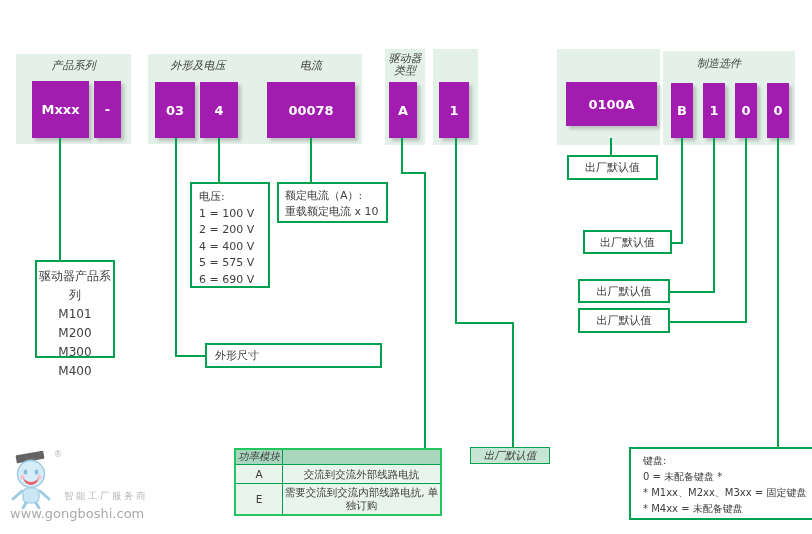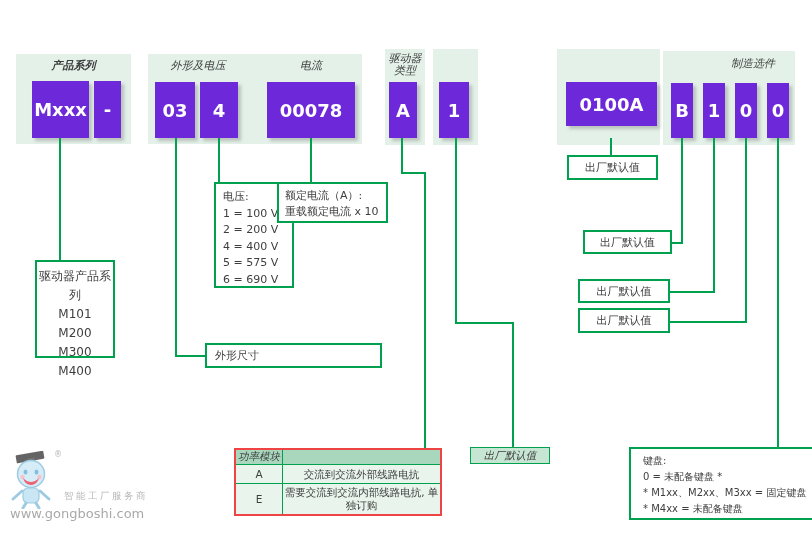--- a/index.html
+++ b/index.html
@@ -4,40 +4,40 @@
 <style>
   html,body{margin:0;padding:0;background:#ffffff;}
   body{font-family:"DejaVu Sans","Liberation Sans",sans-serif;}
   .stage{position:relative;width:812px;height:534px;background:#fff;overflow:hidden;}
 
   .page-title{position:absolute;left:10px;top:5px;font-size:23px;font-weight:bold;color:#009B47;letter-spacing:1px;}
 
   .panel{position:absolute;background:#E3F1E8;}
   .phead{position:absolute;font-size:11px;font-style:italic;color:#3E3E3E;text-align:center;line-height:12px;}
 
-  .gbox{position:absolute;background:#6d28d9;color:#ffffff;font-weight:bold;font-size:18px;
+  .gbox{position:absolute;background:#a21caf;color:#ffffff;font-weight:bold;font-size:13px;
         display:flex;align-items:center;justify-content:center;
         box-shadow:3px 3px 3px rgba(110,110,110,0.35);}
 
   .vline{position:absolute;width:2px;background:#00A14E;}
   .hline{position:absolute;height:2px;background:#00A14E;}
 
   .callout{position:absolute;border:2px solid #00A14E;background:#ffffff;color:#3E3E3E;
            font-size:11px;box-sizing:border-box;}
 
   .series-box{text-align:center;padding-top:5px;line-height:19px;font-size:12px;}
-  .voltage-box{padding:5px 0 0 7px;line-height:16.5px;margin-left:24px;}
+  .voltage-box{padding:5px 0 0 7px;line-height:16.5px;}
   .current-box{padding:4px 0 8px 6px;line-height:15.5px;}
   .frame-box{line-height:21px;padding-left:8px;}
   .dlabel{display:flex;align-items:center;justify-content:center;}
   .filled-label{position:absolute;background:#C6E5D3;border:1.5px solid #00A14E;color:#3E3E3E;
                 font-size:10.5px;font-style:italic;display:flex;align-items:center;justify-content:center;
                 box-sizing:border-box;}
 
-  .pmtable{position:absolute;left:234px;top:448px;width:208px;border:2px solid #ef4444;
+  .pmtable{position:absolute;left:234px;top:448px;width:208px;border:2px solid #22c55e;
            background:#E8F4EC;box-sizing:border-box;font-size:10.5px;color:#3E3E3E;}
   .pmrow{display:flex;border-top:1px solid #00A14E;}
   .pmrow.hdr{border-top:none;background:#A9D7BE;}
   .pmc1{width:47px;border-right:1px solid #00A14E;display:flex;align-items:center;justify-content:center;box-sizing:border-box;}
   .pmc2{flex:1;display:flex;align-items:center;justify-content:center;text-align:center;line-height:13px;}
   .pmrow.hdr .pmc1{font-style:italic;}
 
   .keypad-box{padding:4px 0 0 12px;line-height:16px;font-size:10px;margin-left:22px;}
 
   .logo{position:absolute;left:8px;top:447px;width:160px;height:82px;opacity:0.85;}
@@ -53,25 +53,25 @@
 <div class="stage">
 
 
   <div class="panel" style="left:16px;top:54px;width:115px;height:90px;"></div>
   <div class="panel" style="left:148px;top:54px;width:214px;height:90px;"></div>
   <div class="panel" style="left:385px;top:49px;width:40px;height:96px;"></div>
   <div class="panel" style="left:433px;top:49px;width:45px;height:96px;"></div>
   <div class="panel" style="left:557px;top:49px;width:103px;height:96px;"></div>
   <div class="panel" style="left:663px;top:51px;width:132px;height:94px;"></div>
 
-  <div class="phead" style="left:16px;top:60px;width:115px;font-weight:bold;">产品系列</div>
+  <div class="phead" style="left:16px;top:60px;width:115px;">产品系列</div>
   <div class="phead" style="left:150px;top:60px;width:96px;">外形及电压</div>
   <div class="phead" style="left:267px;top:60px;width:88px;">电流</div>
   <div class="phead" style="left:385px;top:53px;width:40px;"><span>驱动器</span><br><span>类型</span></div>
-  <div class="phead" style="left:663px;top:58px;width:112px;text-align:right;">制造选件</div>
+  <div class="phead" style="left:663px;top:58px;width:112px;">制造选件</div>
 
   <div class="gbox" style="left:32px;top:81px;width:57px;height:57px;">Mxxx</div>
   <div class="gbox" style="left:94px;top:81px;width:27px;height:57px;">-</div>
   <div class="gbox" style="left:155px;top:82px;width:40px;height:56px;">03</div>
   <div class="gbox" style="left:200px;top:82px;width:38px;height:56px;">4</div>
   <div class="gbox" style="left:267px;top:82px;width:88px;height:56px;">00078</div>
   <div class="gbox" style="left:389px;top:82px;width:28px;height:56px;">A</div>
   <div class="gbox" style="left:439px;top:82px;width:30px;height:56px;">1</div>
   <div class="gbox" style="left:566px;top:82px;width:91px;height:44px;">0100A</div>
   <div class="gbox" style="left:671px;top:83px;width:22px;height:55px;">B</div>

